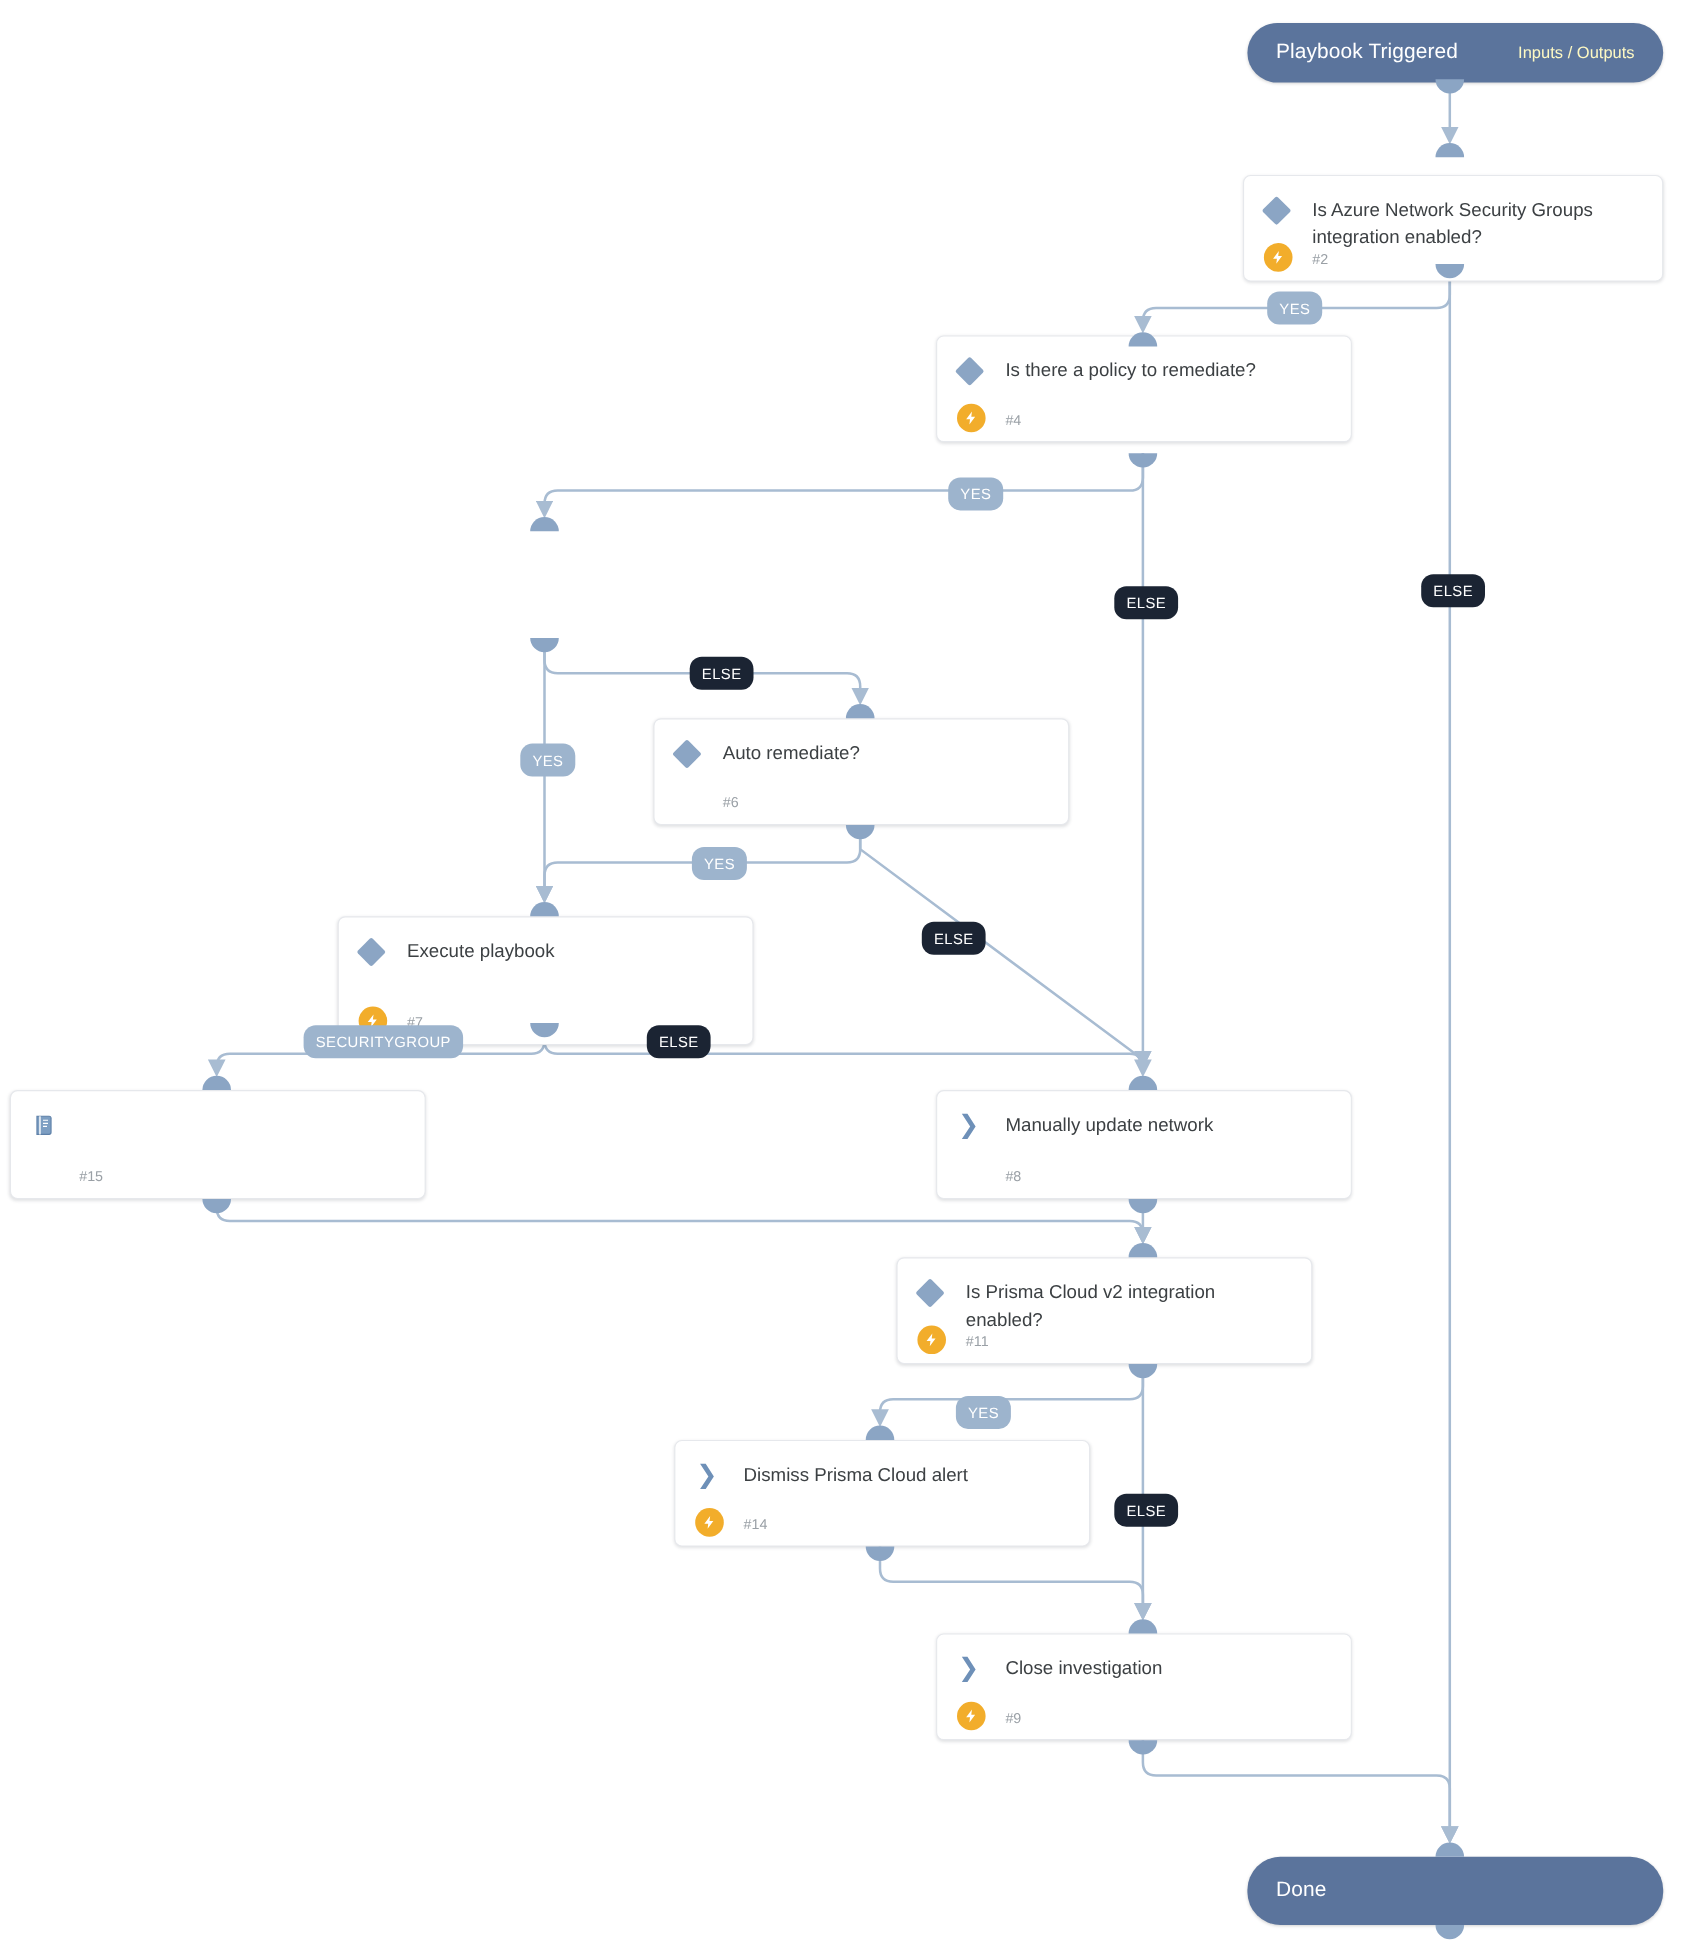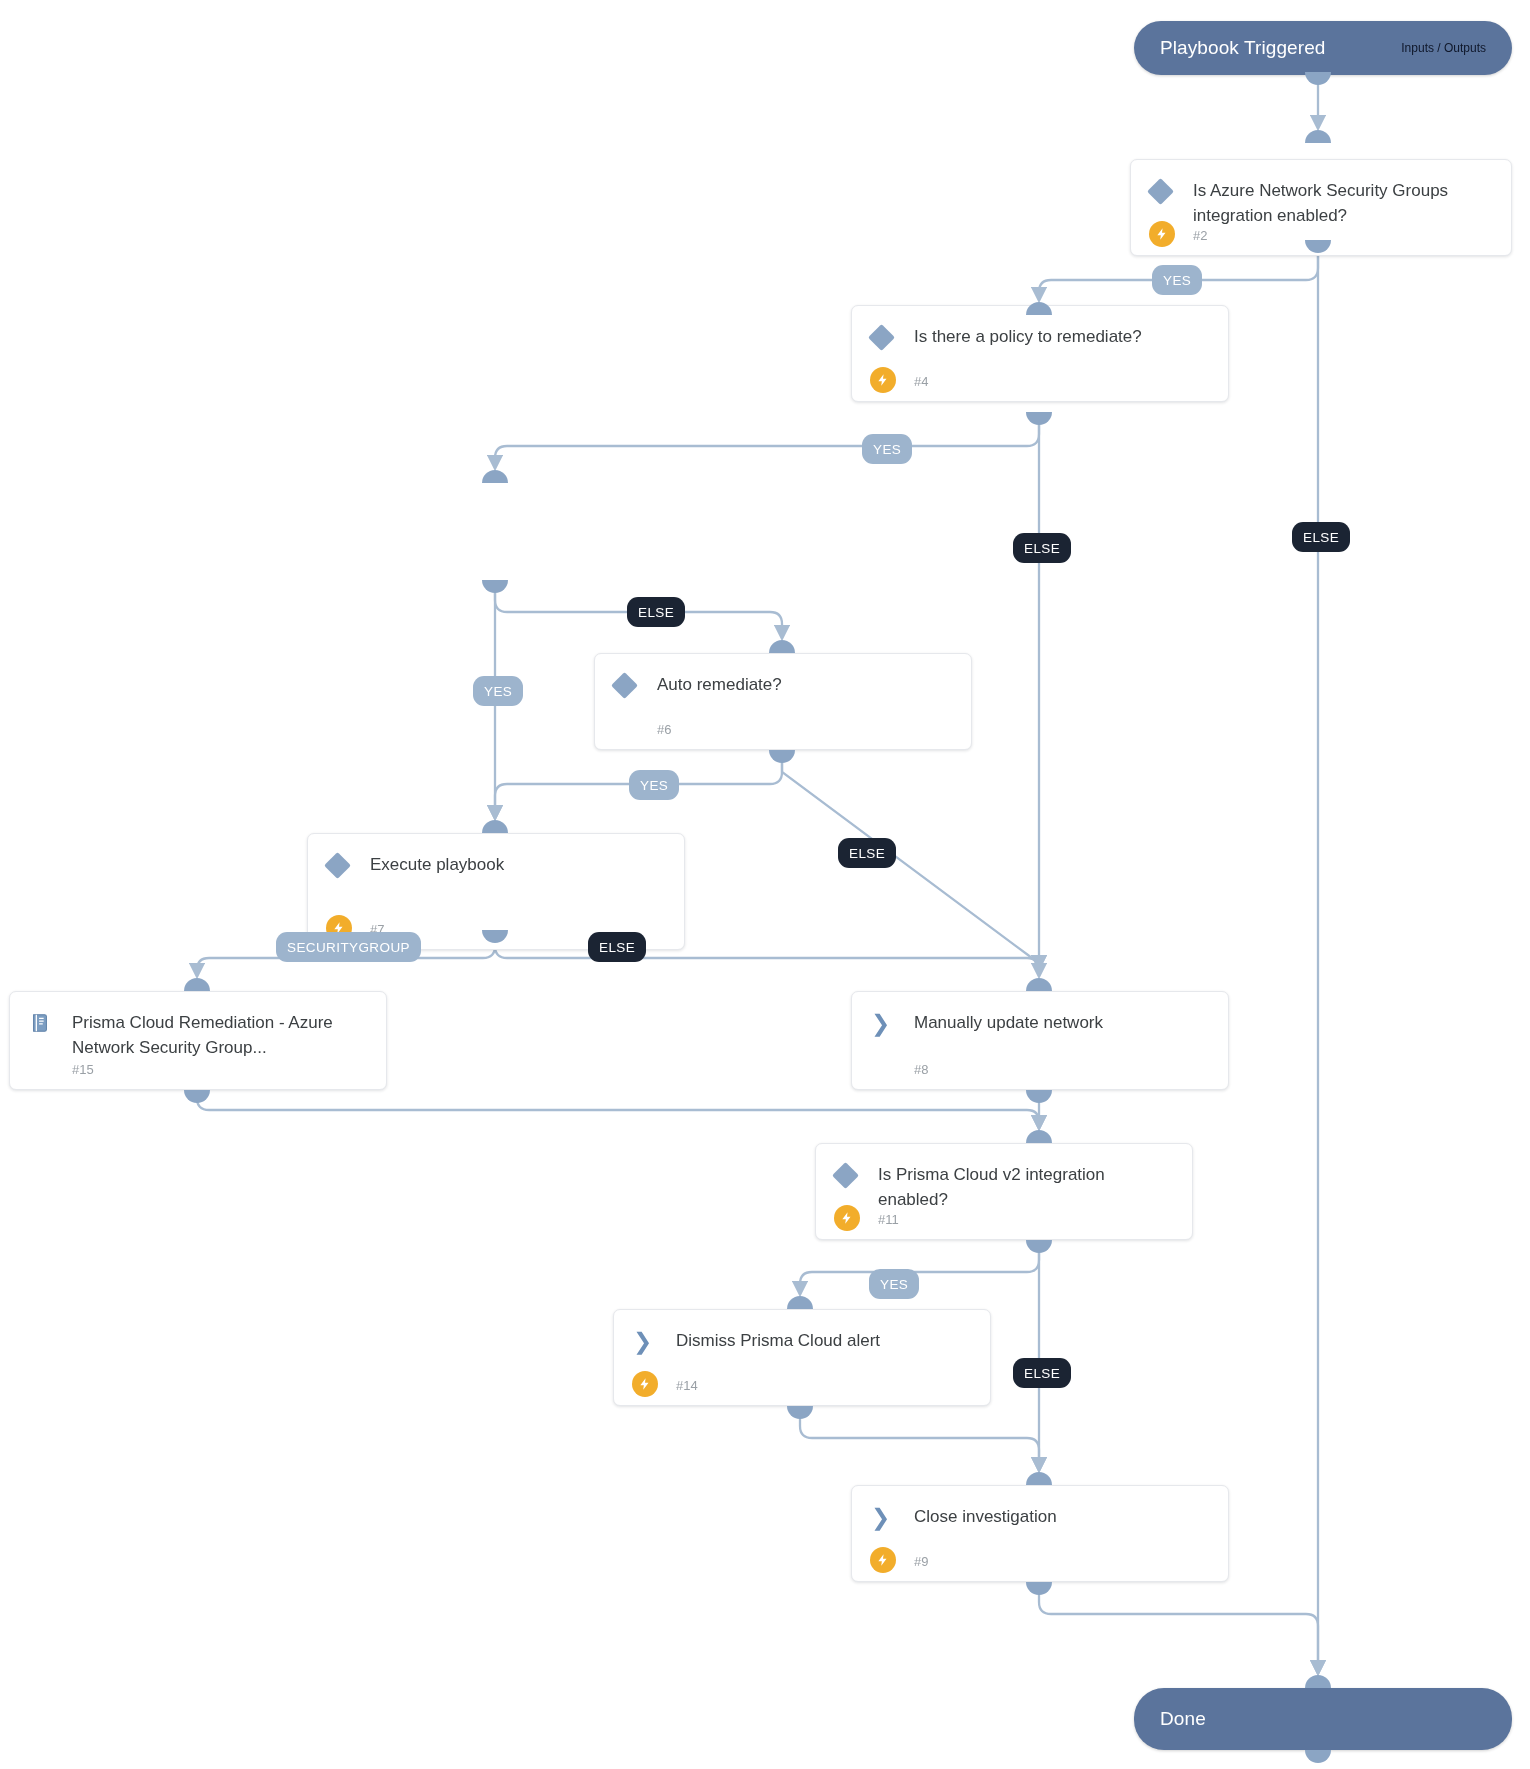--- a/index.html
+++ b/index.html
@@ -34,22 +34,22 @@
     padding: 0 26px;
     box-shadow: 0 1px 3px rgba(0,0,0,0.18);
     z-index: 5;
   }
   .terminal .t-label {
     color: #ffffff;
     font-size: 19px;
     letter-spacing: 0.1px;
   }
   .terminal .t-sub {
-    color: #0f172a;
-    font-size: 12px;
+    color: #fef9c3;
+    font-size: 15px;
     margin-left: 32px;
   }
 
   
   .node {
     position: absolute;
     background: #ffffff;
     border: 1px solid #e6e8ec;
     border-radius: 7px;
     box-shadow: 0 1px 3px rgba(20,30,50,0.13);
@@ -261,21 +261,20 @@
   <div class="port top" style="left:184px; top:978px;"></div>
   <div class="node" style="left:9px; top:991px; width:378px; height:99px;">
     <div class="node-inner">
       <span class="ico-book">
         <svg width="24" height="22" viewBox="0 0 24 24">
           <path d="M5 3 h12 a2 2 0 0 1 2 2 v14 a2 2 0 0 1 -2 2 h-12 z" fill="#7d9ec2" stroke="#5e80a8" stroke-width="1.1"></path>
           <path d="M8 3 v18" stroke="#ffffff" stroke-width="1.4" fill="none"></path>
           <path d="M11 7 h5 M11 10 h5 M11 13 h4" stroke="#ffffff" stroke-width="1.2" fill="none"></path>
         </svg>
       </span>
-      <div class="node-title">Prisma Cloud Remediation - Azure Network Security Group...</div>
       <div class="node-id">#15</div>
     </div>
   </div>
   <div class="port bottom" style="left:184px; top:1090px;"></div>
 
   <div class="port top" style="left:1026px; top:978px;"></div>
   <div class="node" style="left:851px; top:991px; width:378px; height:99px;">
     <div class="node-inner">
       <span class="ico-chevron">❯</span>
       <div class="node-title">Manually update network</div>

